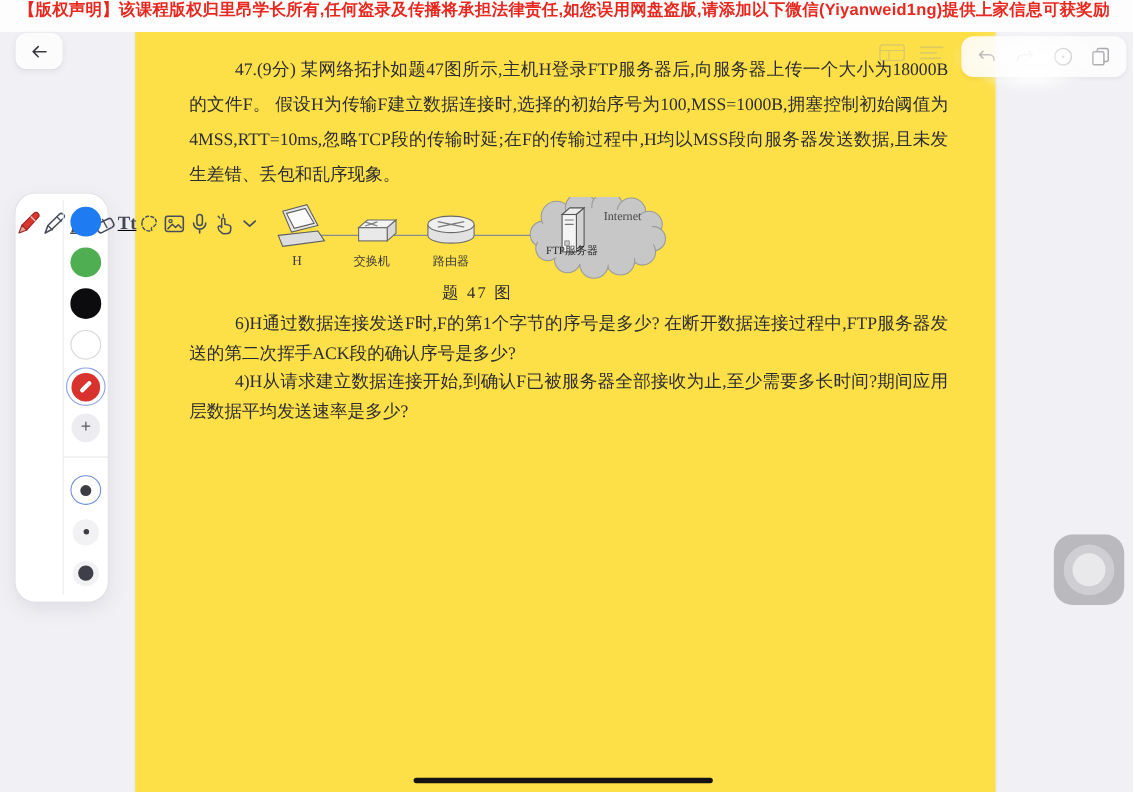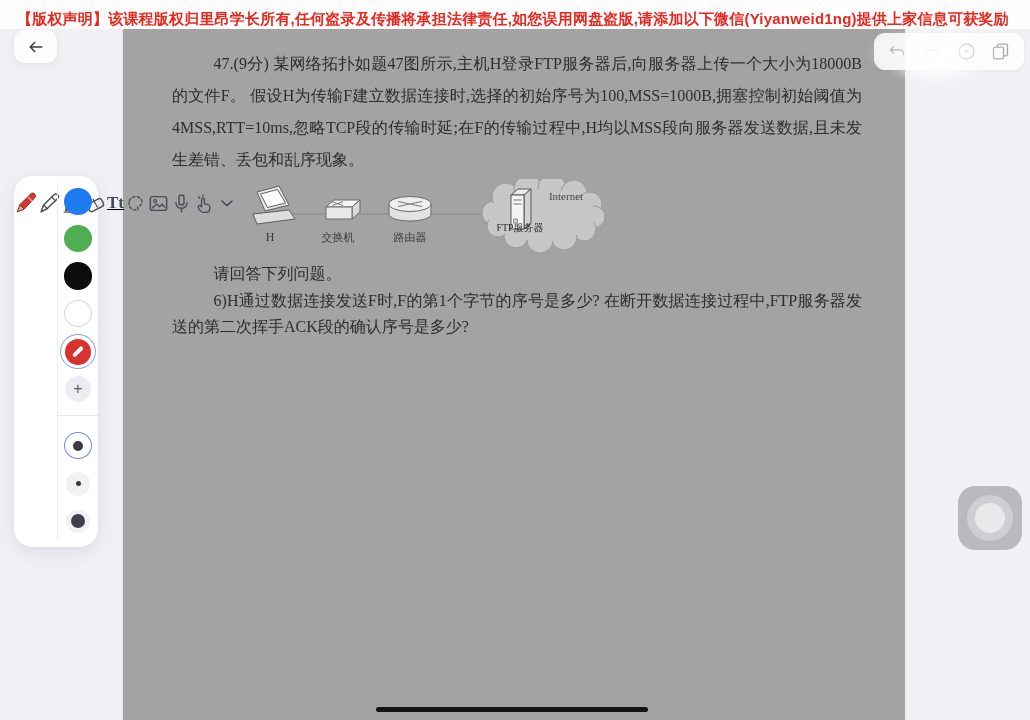--- a/index.html
+++ b/index.html
@@ -1,24 +1,24 @@
 <!DOCTYPE html>
 <html><head>
 <meta charset="utf-8">
 <style>
   html,body{margin:0;padding:0;}
   body{
     position:relative;width:1030px;height:720px;overflow:hidden;
     background:#f1f1f5;font-family:"Liberation Sans","DejaVu Sans",sans-serif;
   }
   
-  .banner{position:absolute;left:0;top:0;width:1030px;height:29px;background:#fdfdfe;display:flex;align-items:flex-end;z-index:2;}
+  .banner{position:absolute;left:0;top:0;width:1030px;height:29px;background:#fdfdfe;display:flex;align-items:flex-start;z-index:2;}
   .banner-text{padding-left:17px;color:#e8281e;font-size:15px;font-weight:600;letter-spacing:.2px;white-space:nowrap;}
   
-  .page{position:absolute;left:123px;top:29px;width:782px;height:691px;background:#a3a3a3;box-shadow:-1px 0 2px rgba(0,0,0,.05),1px 0 2px rgba(0,0,0,.04);z-index:1;}
+  .page{position:absolute;left:123px;top:29px;width:782px;height:691px;background:#fde047;box-shadow:-1px 0 2px rgba(0,0,0,.05),1px 0 2px rgba(0,0,0,.04);z-index:1;}
   .doc{position:absolute;left:49px;right:43px;top:19px;font-family:"Liberation Serif","DejaVu Serif",serif;color:#2d2d30;font-size:16px;text-align:justify;}
   .para{margin:0;text-indent:2.6em;line-height:26.5px;}
   .para.intro{line-height:32px;}
   .figure{width:372px;margin:3px 0 6px 76px;text-align:center;}
   .figure svg{display:block;}
   .caption{font-size:15px;color:#2d2d30;margin-top:2px;letter-spacing:2px;text-indent:0;}
   
   .back-btn{position:absolute;left:14px;top:30px;width:43px;height:33px;border-radius:10px;background:#fcfcfd;box-shadow:0 2px 7px rgba(20,20,40,.07),0 0 1px rgba(0,0,0,.06);display:flex;align-items:center;justify-content:center;z-index:3;}
   
   .toolbar{position:absolute;left:14px;top:176px;width:84px;height:371px;border-radius:18px;background:#ffffff;box-shadow:0 6px 18px rgba(40,40,70,.10),0 0 1px rgba(0,0,0,.08);display:flex;z-index:3;}
@@ -115,24 +115,25 @@
           <path d="M265.5 21h8M265.5 25h8" stroke="#777" stroke-width="1" fill="none"></path>
           <rect x="265.5" y="40" width="4" height="4" fill="#cfcfcf" stroke="#777" stroke-width=".7"></rect>
         </g>
 
         <text x="22" y="62" font-size="12" font-family="Liberation Serif, DejaVu Serif, serif" fill="#3a3a3a" text-anchor="middle">H</text>
         <text x="90" y="62" font-size="11" font-family="Liberation Serif, DejaVu Serif, serif" fill="#3a3a3a" text-anchor="middle">交换机</text>
         <text x="162" y="62" font-size="11" font-family="Liberation Serif, DejaVu Serif, serif" fill="#3a3a3a" text-anchor="middle">路由器</text>
         <text x="318" y="21" font-size="11" font-family="Liberation Serif, DejaVu Serif, serif" fill="#474747" text-anchor="middle">Internet</text>
         <text x="272" y="52" font-size="10" font-family="Liberation Serif, DejaVu Serif, serif" fill="#2b2b2b" text-anchor="middle">FTP服务器</text>
       </svg>
-    </div>
-
-    <p class="para">请回答下列问题。</p>
+      <div class="caption">题 47 图</div>
+    </div>
+
     <p class="para">6)H通过数据连接发送F时,F的第1个字节的序号是多少? 在断开数据连接过程中,FTP服务器发送的第二次挥手ACK段的确认序号是多少?</p>
+    <p class="para">4)H从请求建立数据连接开始,到确认F已被服务器全部接收为止,至少需要多长时间?期间应用层数据平均发送速率是多少?</p>
   </div>
 </div>
 
 <div class="back-btn">
   <svg width="20" height="20" viewBox="0 0 24 24">
     <path d="M19 12H5M10.5 6.5L5 12l5.5 5.5" stroke="#3a3a40" stroke-width="1.8" fill="none" stroke-linecap="round" stroke-linejoin="round"></path>
   </svg>
 </div>
 
 <div class="toolbar">

